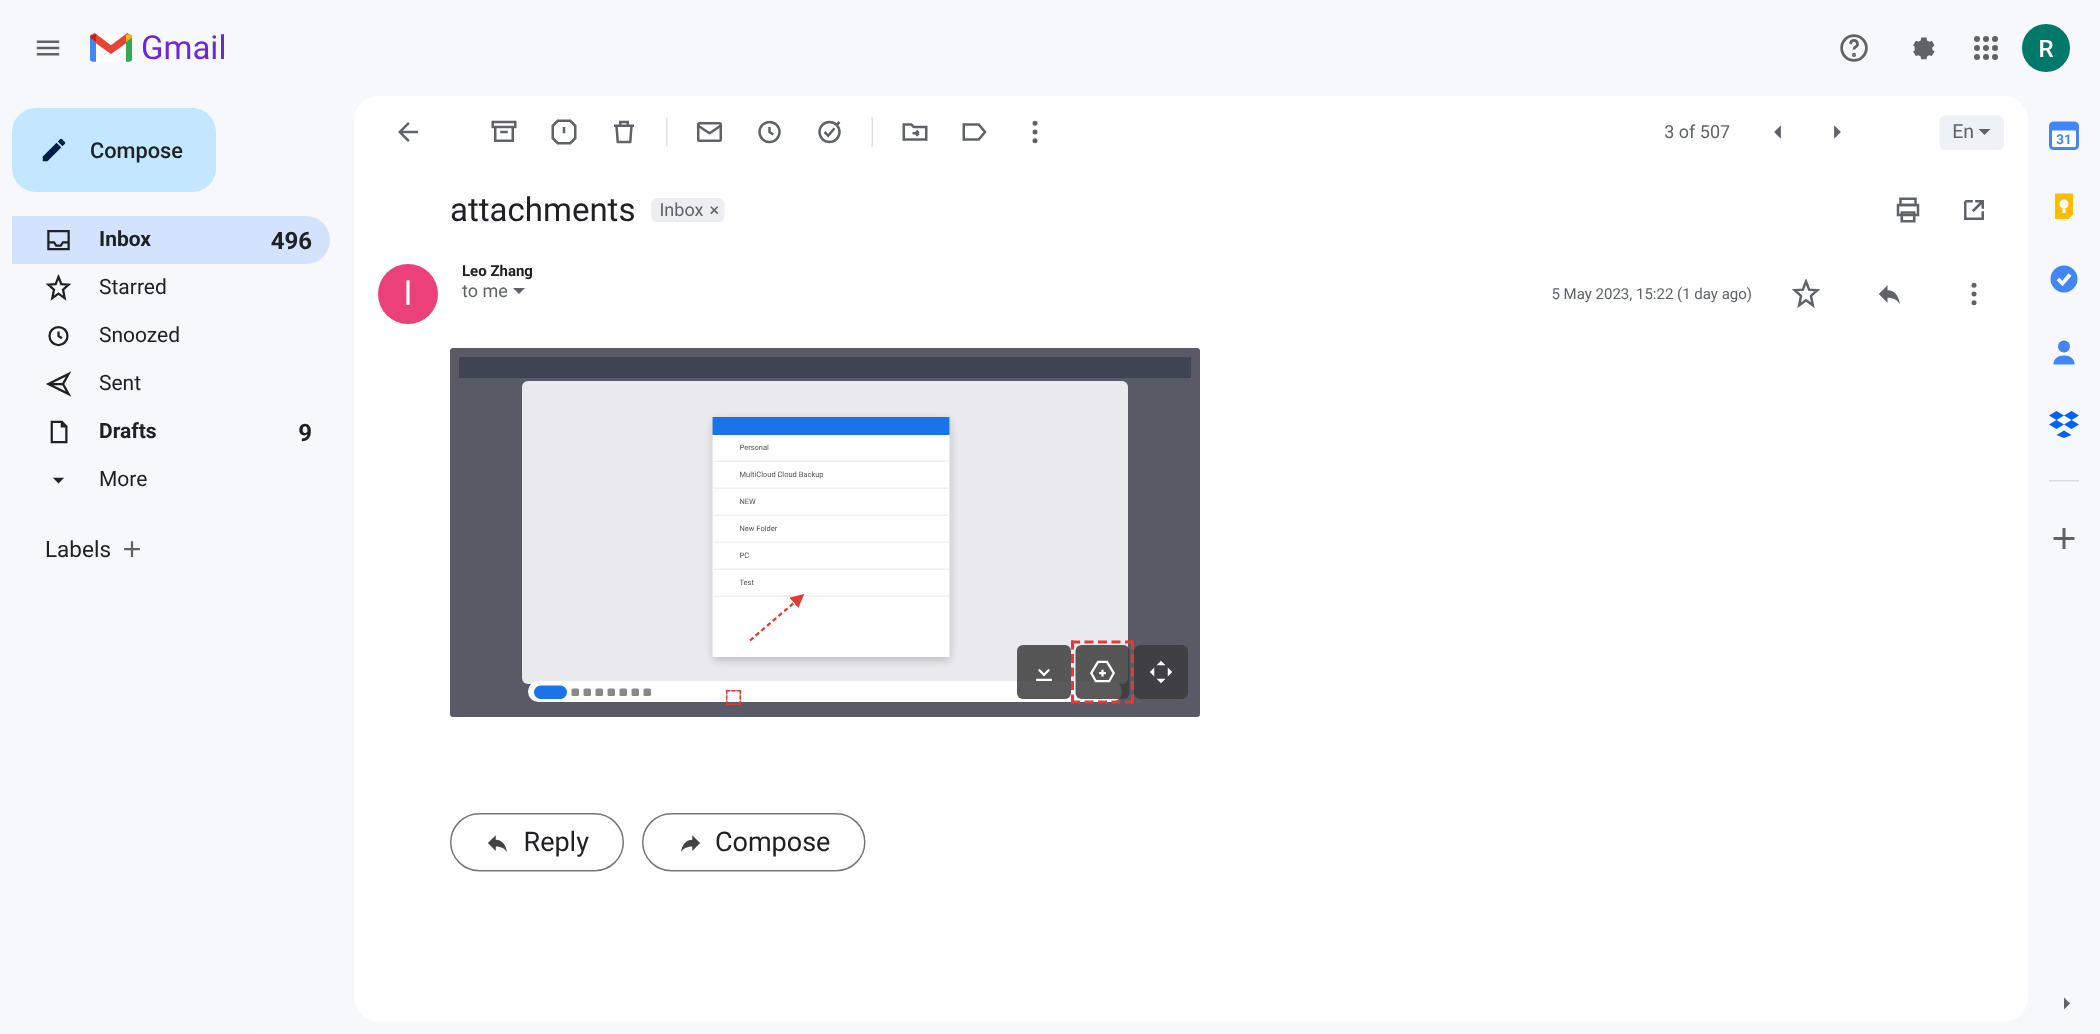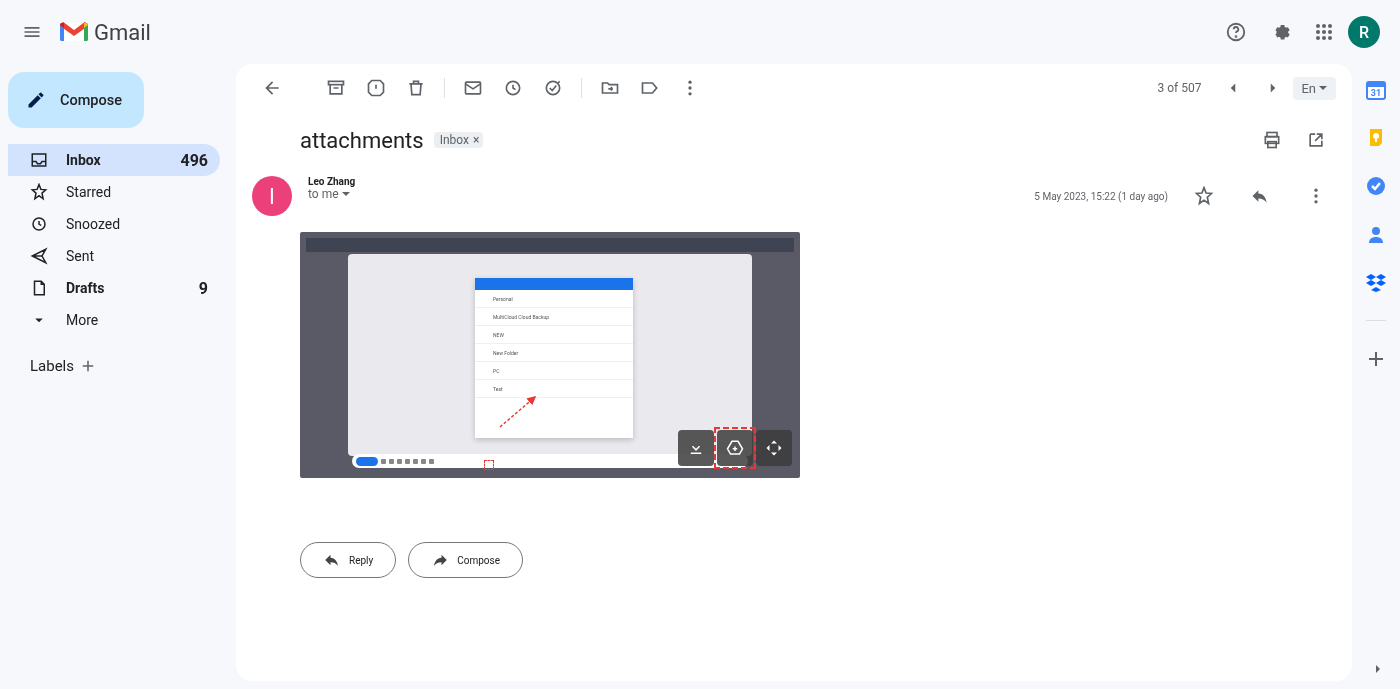--- a/index.html
+++ b/index.html
@@ -49,21 +49,21 @@
     margin-right: 4px;
   }
   .gmail-logo {
     display: flex;
     align-items: center;
     gap: 6px;
     cursor: pointer;
   }
   .gmail-text {
     font-size: 22px;
-    color: #404040;
+    color: #6d28d9;
     font-weight: 400;
   }
   .search-bar {
     flex: 0 0 664px;
     height: 48px;
     background: #e9eef6;
     border-radius: 24px;
     display: flex;
     align-items: center;
     padding: 0 8px;
@@ -216,20 +216,21 @@
   .lang-btn {
     background: #eef1f5;
     padding: 4px 8px;
     border-radius: 4px;
     font-size: 13px;
     color: var(--gmail-gray);
     display: flex;
     align-items: center;
     gap: 2px;
     cursor: pointer;
+    margin-left: 48px;
   }
 
   .subject-row {
     display: flex;
     align-items: center;
     padding: 8px 16px 8px 64px;
   }
   .subject {
     font-size: 22px;
     font-weight: 400;
@@ -377,21 +378,21 @@
     gap: 12px;
     padding: 48px 16px 16px 64px;
   }
   .pill-btn {
     display: flex;
     align-items: center;
     gap: 8px;
     border: 1px solid #747775;
     border-radius: 20px;
     padding: 8px 22px;
-    font-size: 10px;
+    font-size: 18px;
     cursor: pointer;
   }
 
   
   .right-rail {
     width: 48px;
     display: flex;
     flex-direction: column;
     align-items: center;
     padding-top: 16px;

